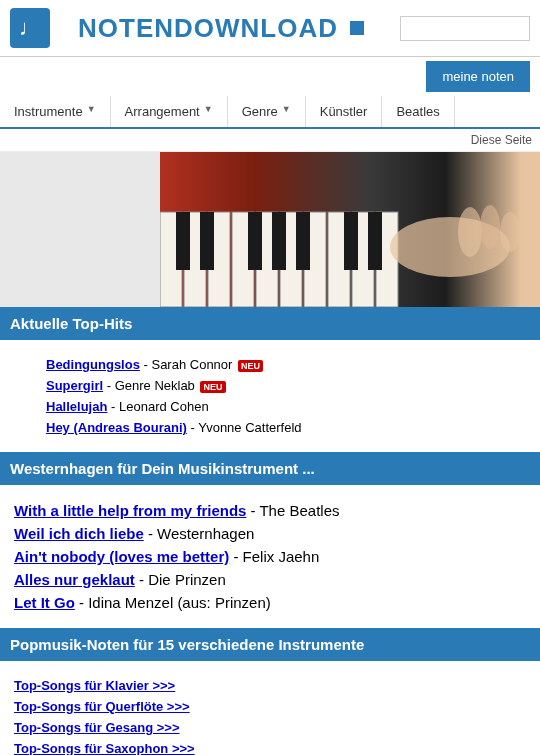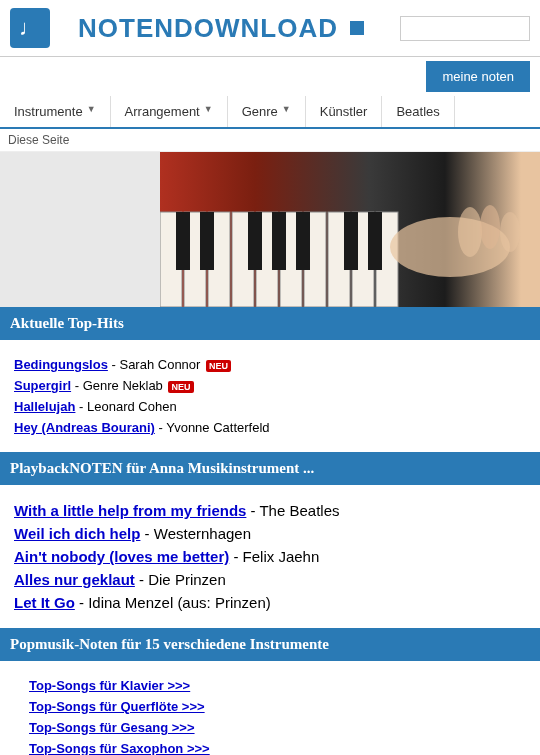--- a/index.html
+++ b/index.html
@@ -86,20 +86,21 @@
       align-items: flex-start;
       gap: 4px;
       white-space: nowrap;
     }
     .nav-arrow {
       font-size: 9px;
       color: #666;
     }
     
     .diese-seite-bar {
+      text-align: right;
       padding: 4px 8px;
       font-size: 12px;
       color: #555;
       border-bottom: 1px solid #eee;
     }
     .hero-wrapper {
       position: relative;
       height: 155px;
       overflow: hidden;
       background: #e8e8e8;
@@ -110,34 +111,34 @@
       height: 155px;
       background: linear-gradient(to right, #b03020 0%, #7a1f10 25%, #3a3a3a 55%, #1c1c1c 75%, #e8c4a0 95%);
     }
     
     .section-header {
       background: #2a7ab5;
       color: white;
       padding: 8px 10px;
       font-size: 15px;
       font-weight: bold;
-      font-family: Liberation Serif, serif;
     }
     
     .section-content {
       padding: 8px 14px;
       background: #fff;
     }
     .section-content a {
       color: #00c;
       text-decoration: underline;
     }
     .top-hits-list {
       list-style: none;
       padding: 6px 0;
+      margin-left: 32px;
     }
     .top-hits-list li {
       padding: 3px 0;
       font-size: 13px;
     }
     .top-hits-list li a {
       color: #00c;
       text-decoration: underline;
       font-weight: bold;
     }
@@ -170,21 +171,20 @@
       padding: 6px 0;
     }
     .top-songs-list li {
       padding: 3px 0;
       font-size: 13px;
     }
     .top-songs-list li a {
       color: #00c;
       text-decoration: underline;
       font-weight: bold;
-      margin-left: 15px;
     }
     .nav-bar-outer {
       background: #fff;
     }
   </style>
 </head>
 <body>
 
 <div class="header">
   <div class="logo-area">
@@ -280,30 +280,30 @@
       <span> - Leonard Cohen</span>
     </li>
     <li>
       <a href="#">Hey (Andreas Bourani)</a>
       <span> - Yvonne Catterfeld</span>
     </li>
   </ul>
 </div>
 
 <div class="section-header">
-  <span>PlaybackNOTEN für Anna Musikinstrument ...</span>
+  <span>Westernhagen für Dein Musikinstrument ...</span>
 </div>
 <div class="section-content">
   <ul class="playback-list">
     <li>
       <a href="#">With a little help from my friends</a>
       <span> - The Beatles</span>
     </li>
     <li>
-      <a href="#">Weil ich dich help</a>
+      <a href="#">Weil ich dich liebe</a>
       <span> - Westernhagen</span>
     </li>
     <li>
       <a href="#">Ain't nobody (loves me better)</a>
       <span> - Felix Jaehn</span>
     </li>
     <li>
       <a href="#">Alles nur geklaut</a>
       <span> - Die Prinzen</span>
     </li>

